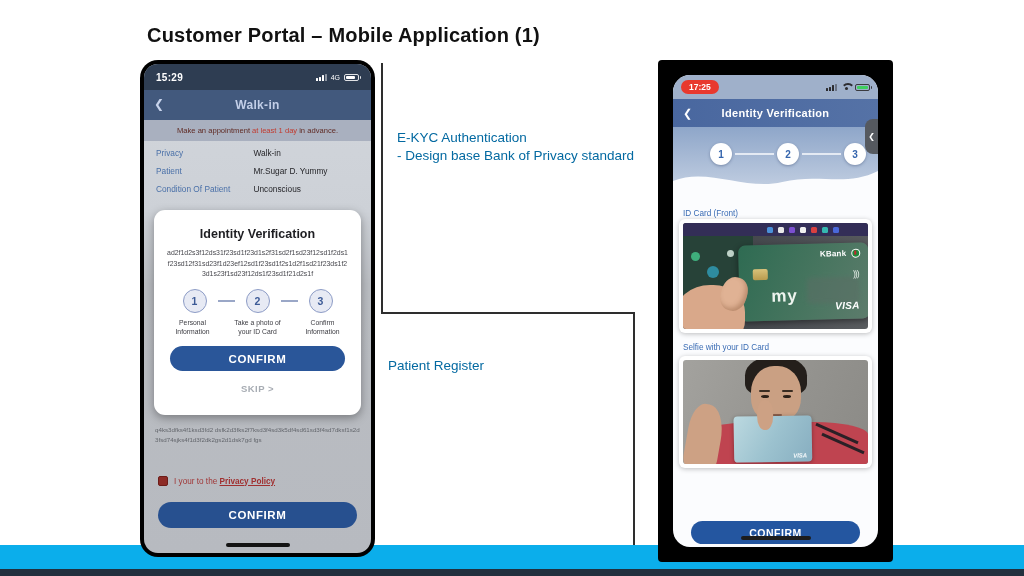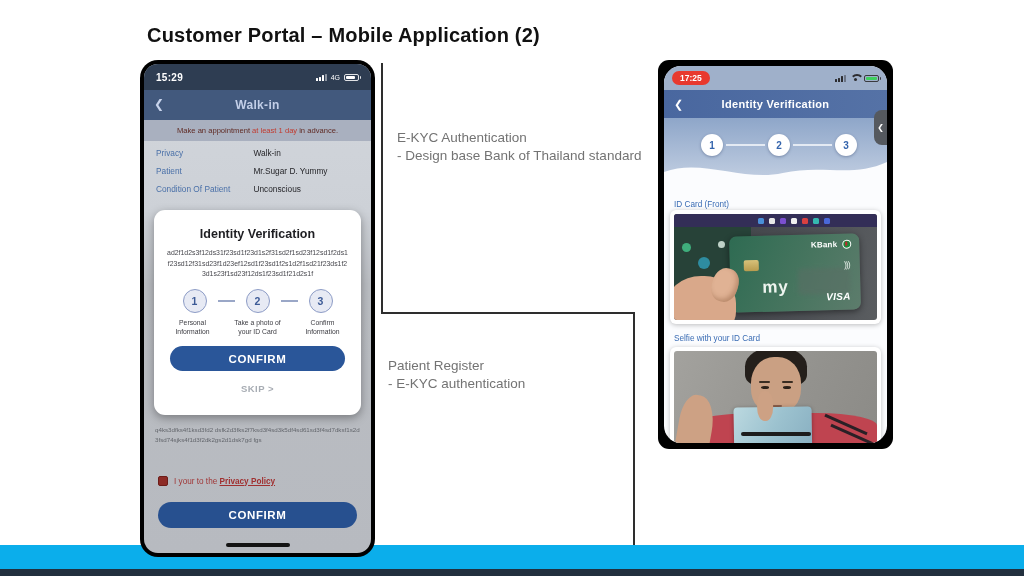--- a/index.html
+++ b/index.html
@@ -11,28 +11,28 @@
   
   .slide-title { position:absolute; left:147px; top:24px; font-size:20px; font-weight:bold; color:#111; letter-spacing:.2px; }
   .bar-cyan { position:absolute; left:0; top:545px; width:1024px; height:25px; background:#0baeeb; z-index:1; }
   .bar-navy { position:absolute; left:0; top:569px; width:1024px; height:7px; background:#22303e; z-index:1; }
 
   .conn { position:absolute; background:#2e2e2e; z-index:0; }
   .conn-v1 { left:381px; top:63px; width:2px; height:250px; }
   .conn-h1 { left:381px; top:312px; width:254px; height:2px; }
   .conn-v2 { left:633px; top:312px; width:2px; height:243px; }
 
-  .ann { position:absolute; font-size:13.5px; color:#737373; line-height:1.3; z-index:2; }
+  .ann { position:absolute; font-size:13.5px; color:#0369a1; line-height:1.3; z-index:2; }
   .ann1 { left:397px; top:129px; }
   .ann2 { left:388px; top:357px; }
 
   
   .phone { position:absolute; background:#000; z-index:3; }
   .phone-l { left:140px; top:60px; width:235px; height:497px; border-radius:18px; padding:4px; }
-  .phone-r { left:658px; top:60px; width:235px; height:389px; border-radius:11px; padding:6px; }
+  .phone-r { left:658px; top:60px; width:235px; height:502px; border-radius:4px; padding:15px; }
   .screen { position:relative; width:100%; height:100%; overflow:hidden; }
   .phone-l .screen { border-radius:14px; background:linear-gradient(#d2d6dc 0%, #cdd1d7 30%, #babdc2 45%, #b7bac0 100%); }
   .phone-r .screen { border-radius:17px; background:#fbfcfe; }
 
   
   .lp-status { position:absolute; left:0; top:0; width:100%; height:26px; background:#2e3d52; display:flex; align-items:center; justify-content:space-between; padding:0 12px; color:#fff; }
   .lp-time { font-size:10px; font-weight:bold; letter-spacing:.3px; }
   .statgrp { display:flex; align-items:center; gap:4px; }
   .sigbars { display:flex; align-items:flex-end; gap:1px; }
   .sigbars i { display:block; width:2px; background:#fff; border-radius:.5px; }
@@ -142,33 +142,32 @@
   .p2-fing { position:absolute; left:50%; transform:translateX(-118%); bottom:34px; width:16px; height:30px; background:#cda184; border-radius:45%; }
 
   .rp-confirm { position:absolute; left:18px; right:18px; top:446px; height:23px; border-radius:12px; background:#2456a0; color:#fff; font-size:10.5px; font-weight:bold; letter-spacing:.5px; display:flex; align-items:center; justify-content:center; cursor:pointer; }
   .rp-home { position:absolute; left:50%; bottom:7px; transform:translateX(-50%); width:70px; height:4px; background:#1c1c1c; border-radius:2px; }
 </style>
 </head>
 <body>
 
 <div class="slide">
 
-  <div class="slide-title">Customer Portal – Mobile Application (2)</div>
+  <div class="slide-title">Customer Portal – Mobile Application (1)</div>
 
   <div class="conn conn-v1"></div>
   <div class="conn conn-h1"></div>
   <div class="conn conn-v2"></div>
 
   <div class="ann ann1">
     <div>E-KYC Authentication</div>
-    <div>- Design base Bank of Thailand standard</div>
+    <div>- Design base Bank of Privacy standard</div>
   </div>
   <div class="ann ann2">
     <div>Patient Register</div>
-    <div>- E-KYC authentication</div>
   </div>
 
   <div class="bar-cyan"></div>
   <div class="bar-navy"></div>
 
   <div class="phone phone-l">
     <div class="screen">
 
       <div class="lp-status">
         <span class="lp-time">15:29</span>

